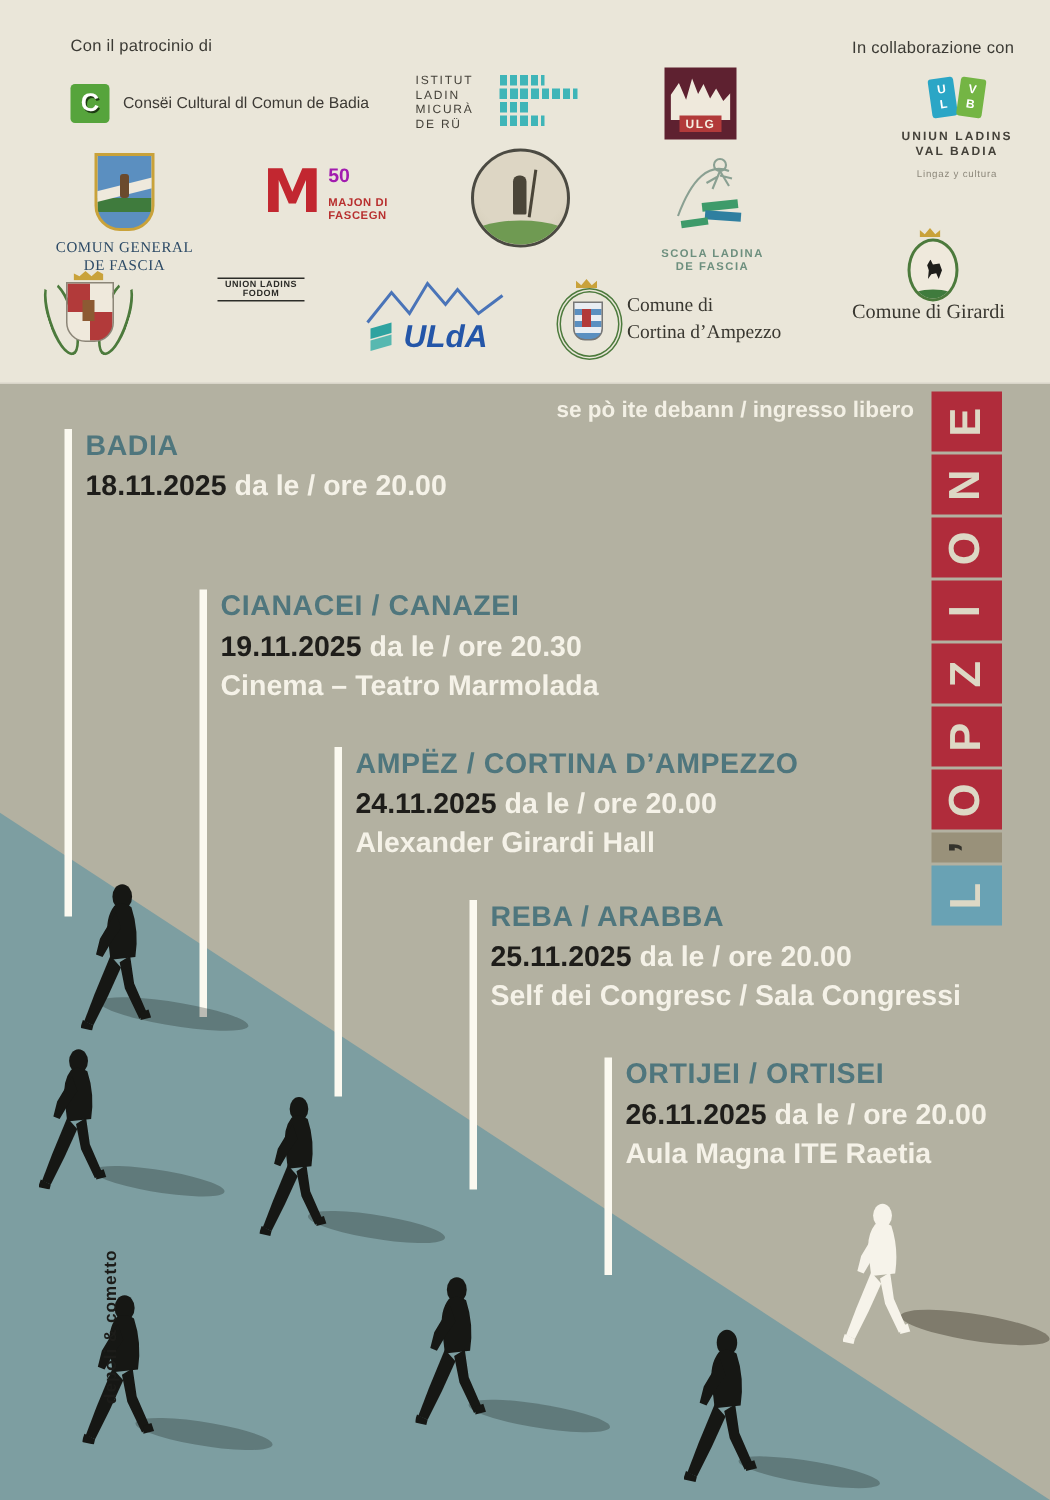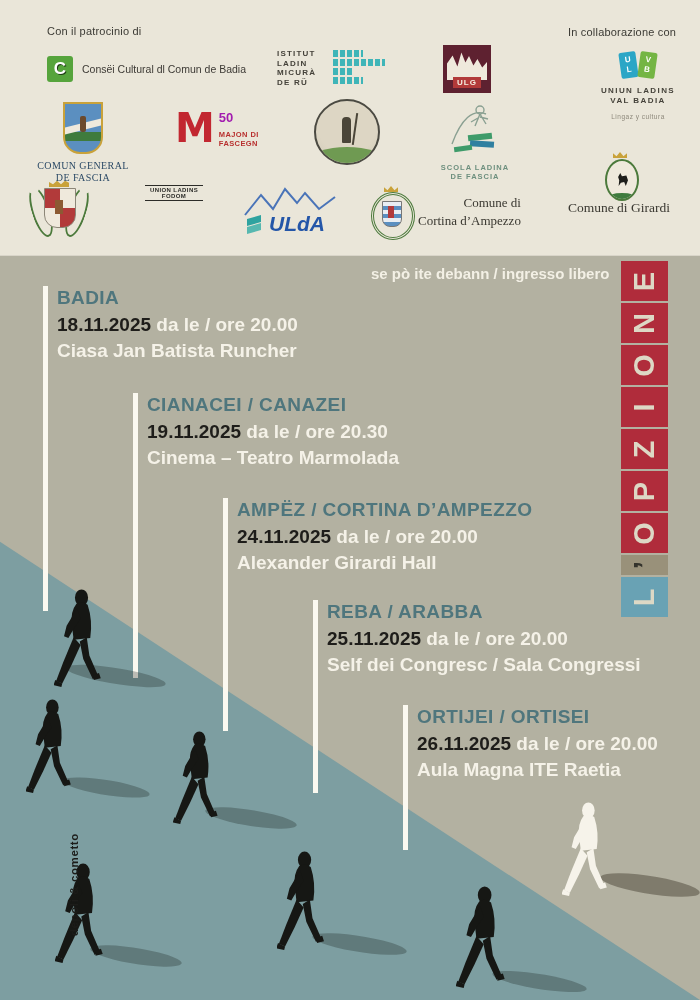--- a/index.html
+++ b/index.html
@@ -11,21 +11,21 @@
           background:#eae6d9;border-bottom:1px solid rgba(0,0,0,.07);}
   .small-label{position:absolute;font-size:11px;color:#3b3a34;letter-spacing:.2px;}
   
   .consei{position:absolute;left:47px;top:56px;display:flex;align-items:center;}
   .consei-mark{width:26px;height:26px;background:#56a43c;border-radius:3px;
                display:flex;align-items:center;justify-content:center;
                color:#fff;font-weight:700;font-size:17px;text-shadow:1px 1px 0 #1c3a12;}
   .consei-text{margin-left:9px;font-size:10.5px;color:#3d3a35;text-align:center;}
   
   .istitut{position:absolute;left:277px;top:49px;font-size:8px;line-height:9.5px;
-           letter-spacing:1.2px;color:#45423a;font-weight:700;}
+           letter-spacing:1.2px;color:#45423a;font-weight:400;}
   .ist-bars{position:absolute;left:333px;top:50px;}
   .ist-bar{height:7px;margin-bottom:2px;
            background:repeating-linear-gradient(90deg,#3fb5b8 0 5px,#eae6d9 5px 7px);}
   
   .ulg{position:absolute;left:443px;top:45px;width:48px;height:48px;background:#5e2130;}
   .ulg-mountain{position:absolute;left:4px;top:5px;width:40px;height:30px;background:#efe9dc;
     clip-path:polygon(0 100%,0 45%,14% 18%,26% 55%,36% 8%,46% 42%,55% 20%,66% 52%,76% 30%,88% 58%,100% 40%,100% 100%);}
   .ulg-strip{position:absolute;left:10px;bottom:5px;width:28px;height:11px;background:#b23a3a;
              color:#f5efe2;font-size:8px;font-weight:700;text-align:center;line-height:11px;letter-spacing:1px;}
   
@@ -86,21 +86,21 @@
   
   .cortina-arms{position:absolute;left:368px;top:184px;width:46px;height:56px;}
   .cort-wreath{position:absolute;left:3px;top:8px;width:38px;height:42px;border-radius:50%;
                border:3px double #4c7a3c;}
   .cort-shield{position:absolute;left:14px;top:17px;width:18px;height:24px;border-radius:0 0 8px 8px;
     background:repeating-linear-gradient(180deg,#e9edf2 0 4px,#5b8fc0 4px 8px);border:1px solid #777;}
   .cort-tower{position:absolute;left:20px;top:22px;width:6px;height:12px;background:#b23a3a;}
   .cort-crown{position:absolute;left:16px;top:2px;width:14px;height:6px;background:#c9a23a;
               clip-path:polygon(0 100%,0 20%,25% 70%,50% 0,75% 70%,100% 20%,100% 100%);}
   .serif-cap{font-family:"Liberation Serif",serif;color:#3a3831;}
-  .cortina-cap{position:absolute;left:418px;top:194px;font-size:13px;line-height:18px;text-align:right;}
+  .cortina-cap{position:absolute;left:418px;top:194px;font-size:13px;line-height:18px;}
   .canazei{position:absolute;left:600px;top:152px;width:40px;height:48px;}
   .cana-crown{position:absolute;left:13px;top:0;width:14px;height:6px;background:#c9a23a;
               clip-path:polygon(0 100%,0 20%,25% 70%,50% 0,75% 70%,100% 20%,100% 100%);}
   .cana-wreath{position:absolute;left:5px;top:7px;width:30px;height:38px;border-radius:50%;
                border:2.5px solid #4c7a3c;background:#efe9dc;overflow:hidden;}
   .cana-goat{position:absolute;left:10px;top:12px;width:11px;height:13px;background:#1e1d1a;
              clip-path:polygon(15% 100%,20% 55%,10% 30%,30% 0,45% 25%,85% 20%,100% 55%,80% 100%,65% 70%,35% 75%);}
   .cana-base{position:absolute;left:0px;bottom:-4px;width:30px;height:10px;background:#3f7b3d;border-radius:50%;}
   .canazei-cap{position:absolute;left:568px;top:200px;font-size:13.5px;}
   
@@ -300,21 +300,20 @@
       </div>
     <div class="lbox lt-blue">
         <span>L</span>
       </div>
   </div>
 
   <div class="event e0">
     <div class="bar"></div>
     <div class="place">BADIA</div>
     <div><span class="date">18.11.2025</span> <span class="time">da le / ore 20.00</span></div>
-    <div class="venue">Ciasa Jan Batista Runcher</div>
   </div>
   <div class="event e1">
     <div class="bar"></div>
     <div class="place">CIANACEI / CANAZEI</div>
     <div><span class="date">19.11.2025</span> <span class="time">da le / ore 20.30</span></div>
     <div class="venue">Cinema – Teatro Marmolada</div>
   </div>
   <div class="event e2">
     <div class="bar"></div>
     <div class="place">AMPËZ / CORTINA D’AMPEZZO</div>

